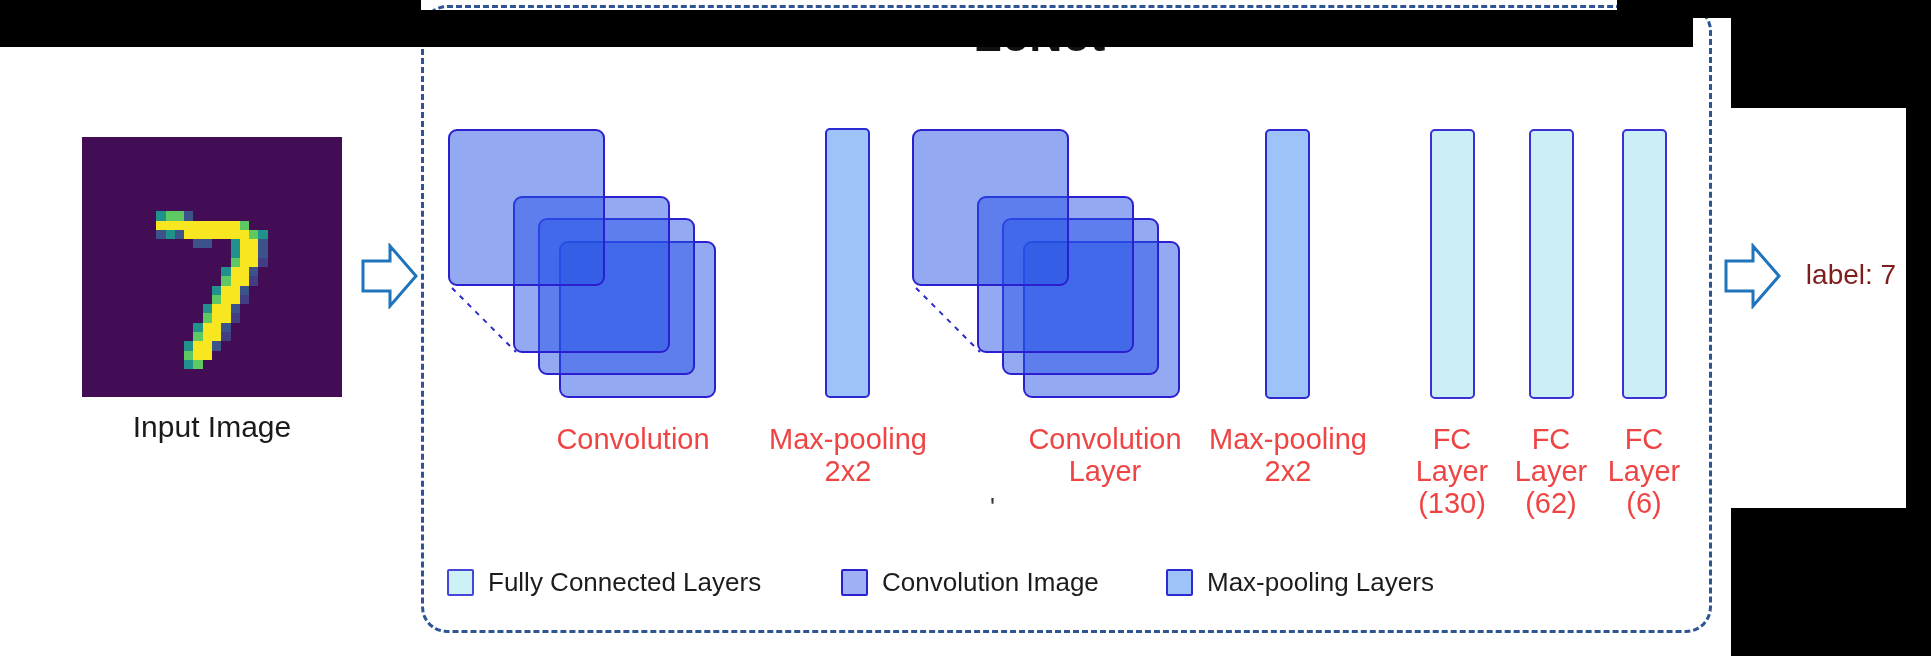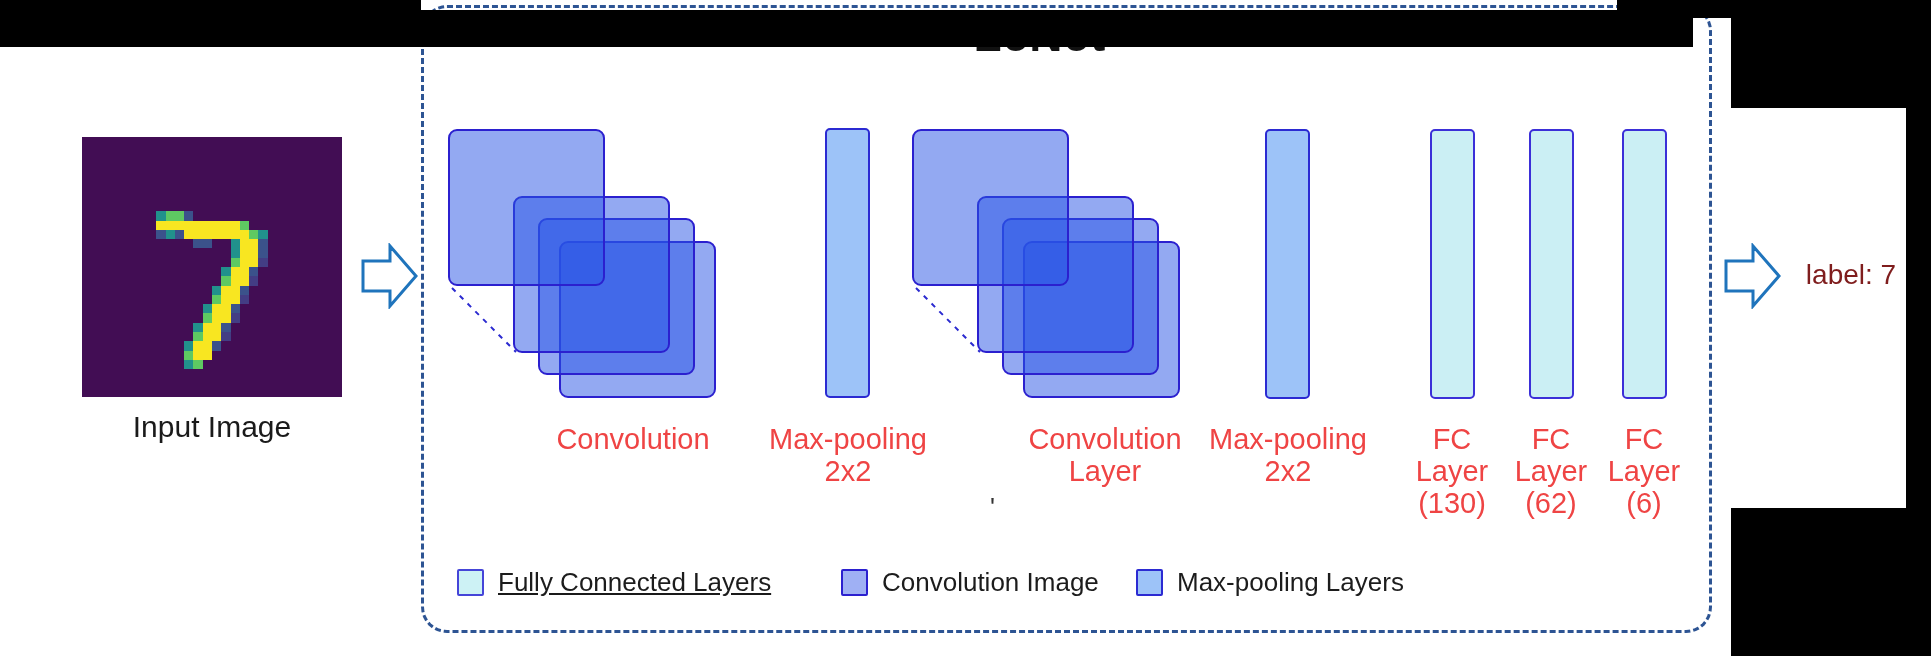--- a/index.html
+++ b/index.html
@@ -84,21 +84,21 @@
   #label-fc1{left:1342px;}
   #label-fc2{left:1441px;}
   #label-fc3{left:1534px;}
   .stage-line{display:block;text-align:center;}
 
   #stray-mark{left:990px; top:492px; width:5px; height:10px; z-index:3;
     font-size:26px; color:#333;}
 
   
   .legend-item{position:absolute; top:567px; display:flex; align-items:center; z-index:3;}
-  #legend-fc{left:457px;text-decoration:underline;} #legend-conv{left:841px;} #legend-pool{left:1136px;}
+  #legend-fc{left:447px;} #legend-conv{left:841px;} #legend-pool{left:1166px;}
   .legend-swatch{
     width:27px; height:27px; box-sizing:border-box;
     border:2.5px solid #4545d8; margin-right:14px; border-radius:2px;
   }
   .legend-label{font-size:26px; color:#1c1c1c; white-space:nowrap;}
 
   
   #output-label{
     left:1786px; top:259px; width:130px;
     font-size:28px; color:#7f1d1d; z-index:11; white-space:nowrap;text-align:center;

